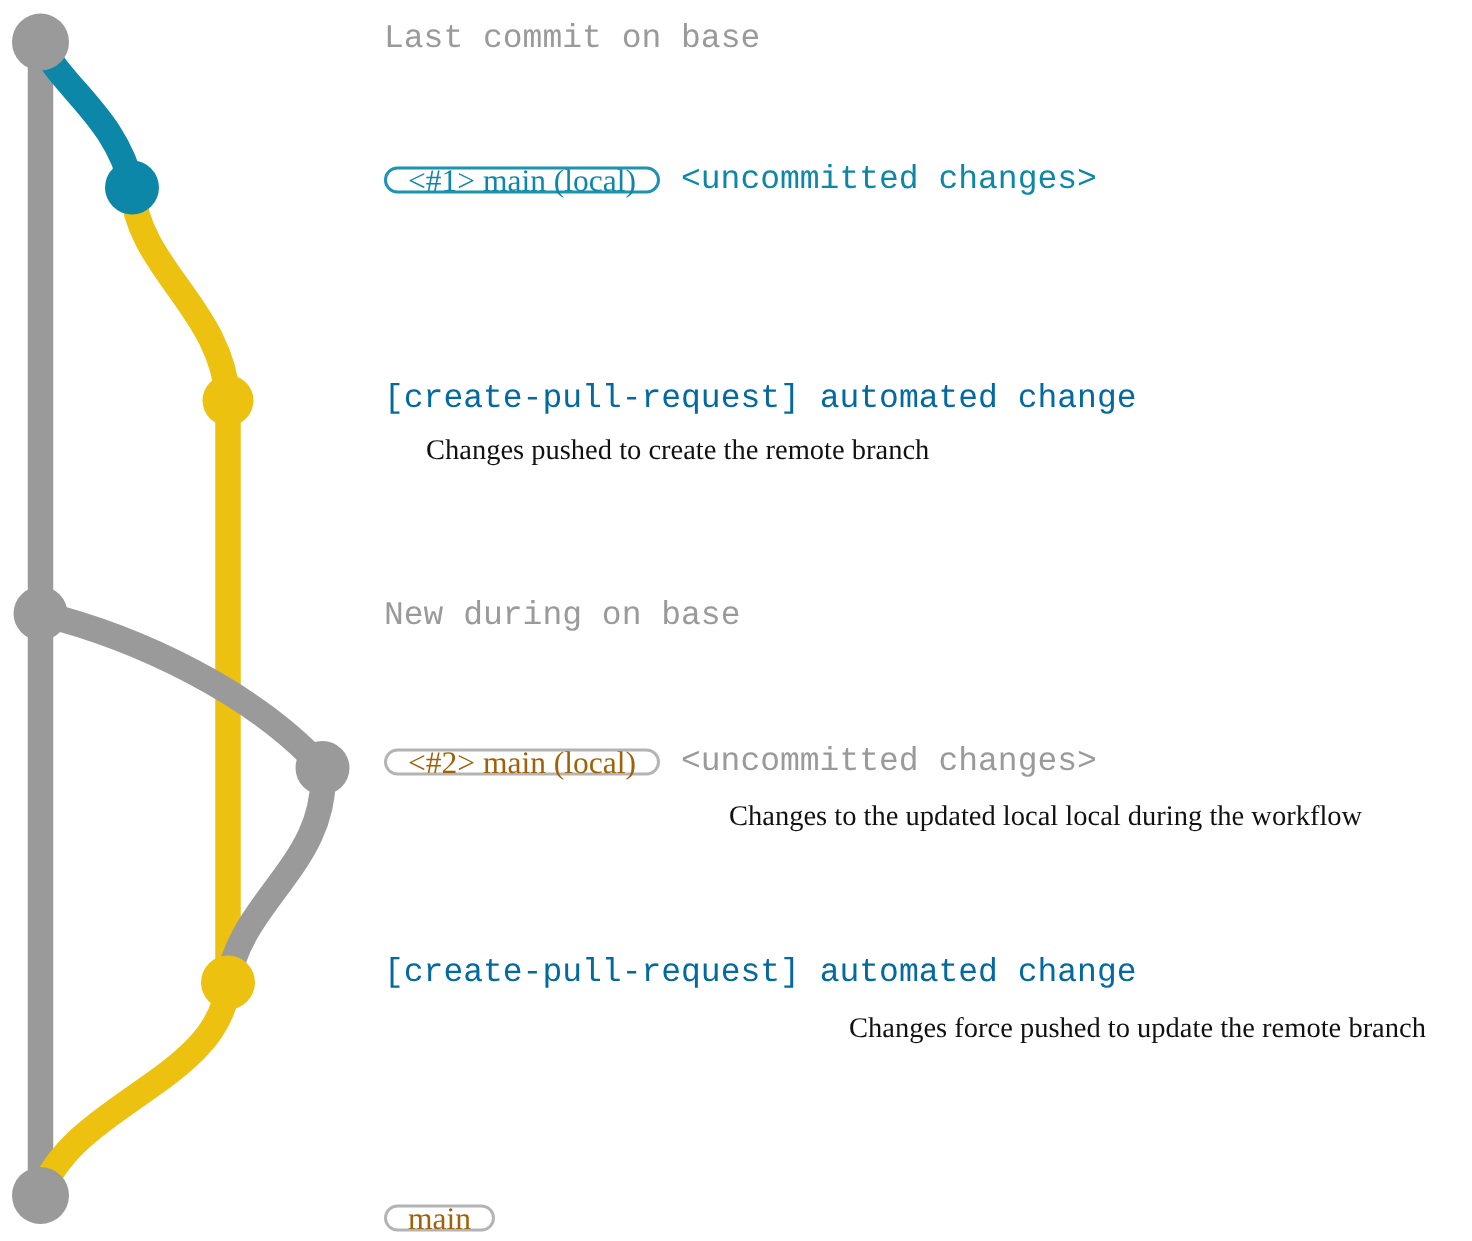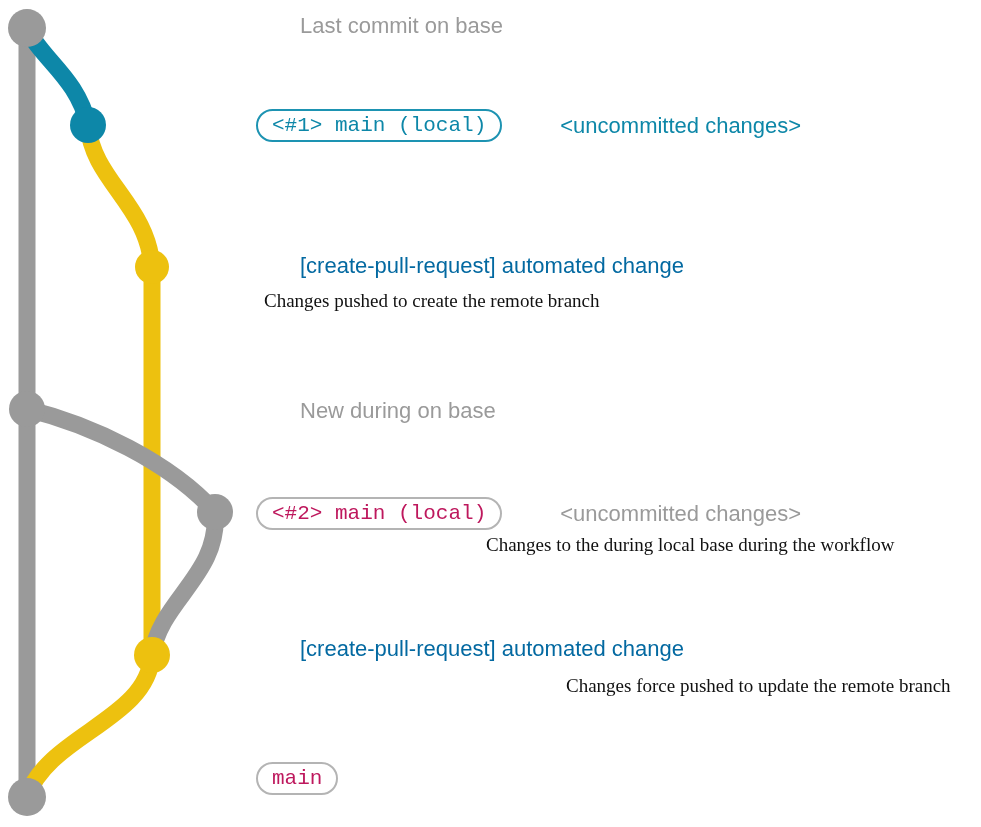--- a/index.html
+++ b/index.html
@@ -34,26 +34,25 @@
   }
 
   
   .row {
     position: absolute;
     display: flex;
     align-items: baseline;
   }
 
   .headline {
-    font-family: Liberation Sans, sans-serif;
+    font-family: Liberation Mono, monospace;
     font-size: 22px;
     font-weight: 400;
     white-space: nowrap;
     line-height: 1;
-    margin-left: 44px;
   }
 
   .headline.gray   { color: #9a9a9a; }
   .headline.blue   { color: #0d87a8; }
   .headline.yellow { color: #0369a1; }
 
   .subnote {
     position: absolute;
     font-family: "Liberation Serif", serif;
     font-size: 19px;
@@ -62,33 +61,33 @@
     white-space: nowrap;
     line-height: 1;
   }
 
   
   .badge {
     display: inline-flex;
     align-items: center;
     justify-content: center;
     box-sizing: border-box;
-    height: 33px;
+    height: 18px;
     padding: 0 14px;
     border-radius: 17px;
     border: 2px solid currentColor;
     background: #ffffff;
-    font-family: Liberation Mono, monospace;
+    font-family: Liberation Serif, serif;
     font-size: 21px;
     font-weight: 400;
     white-space: nowrap;
     line-height: 1;
   }
   .badge.blue   { color: #0d87a8; border-color: #1d93b2; }
-  .badge.gray   { color: #be185d; border-color: #b4b4b4; }
+  .badge.gray   { color: #a16207; border-color: #b4b4b4; }
   .badge.yellow { color: #e8bc0c; border-color: #efc40f; }
 
   .badge-wrap {
     position: absolute;
     display: flex;
     align-items: center;
     gap: 14px;
   }
 </style>
 </head>
@@ -126,34 +125,34 @@
   </div>
 
   <div class="badge-wrap" style="left:256px; top:109px;">
     <span class="badge blue">&lt;#1&gt; main (local)</span>
     <span class="headline blue">&lt;uncommitted changes&gt;</span>
   </div>
 
   <div class="row" style="left:256px; top:255px;">
     <span class="headline yellow">[create-pull-request] automated change</span>
   </div>
-  <div class="subnote" style="left:264px; top:291px;">Changes pushed to create the remote branch</div>
+  <div class="subnote" style="left:284px; top:291px;">Changes pushed to create the remote branch</div>
 
   <div class="row" style="left:256px; top:400px;">
     <span class="headline gray">New during on base</span>
   </div>
 
   <div class="badge-wrap" style="left:256px; top:497px;">
     <span class="badge gray">&lt;#2&gt; main (local)</span>
     <span class="headline gray">&lt;uncommitted changes&gt;</span>
   </div>
-  <div class="subnote" style="left:486px; top:535px;">Changes to the during local base during the workflow</div>
+  <div class="subnote" style="left:486px; top:535px;">Changes to the updated local local during the workflow</div>
 
   <div class="badge-wrap" style="left:256px; top:638px;">
     <span class="headline yellow">[create-pull-request] automated change</span>
   </div>
   <div class="subnote" style="left:566px; top:676px;">Changes force pushed to update the remote branch</div>
 
-  <div class="badge-wrap" style="left:256px; top:762px;">
+  <div class="badge-wrap" style="left:256px; top:803px;">
     <span class="badge gray">main</span>
   </div>
 
 </div>
 
 </body></html>

